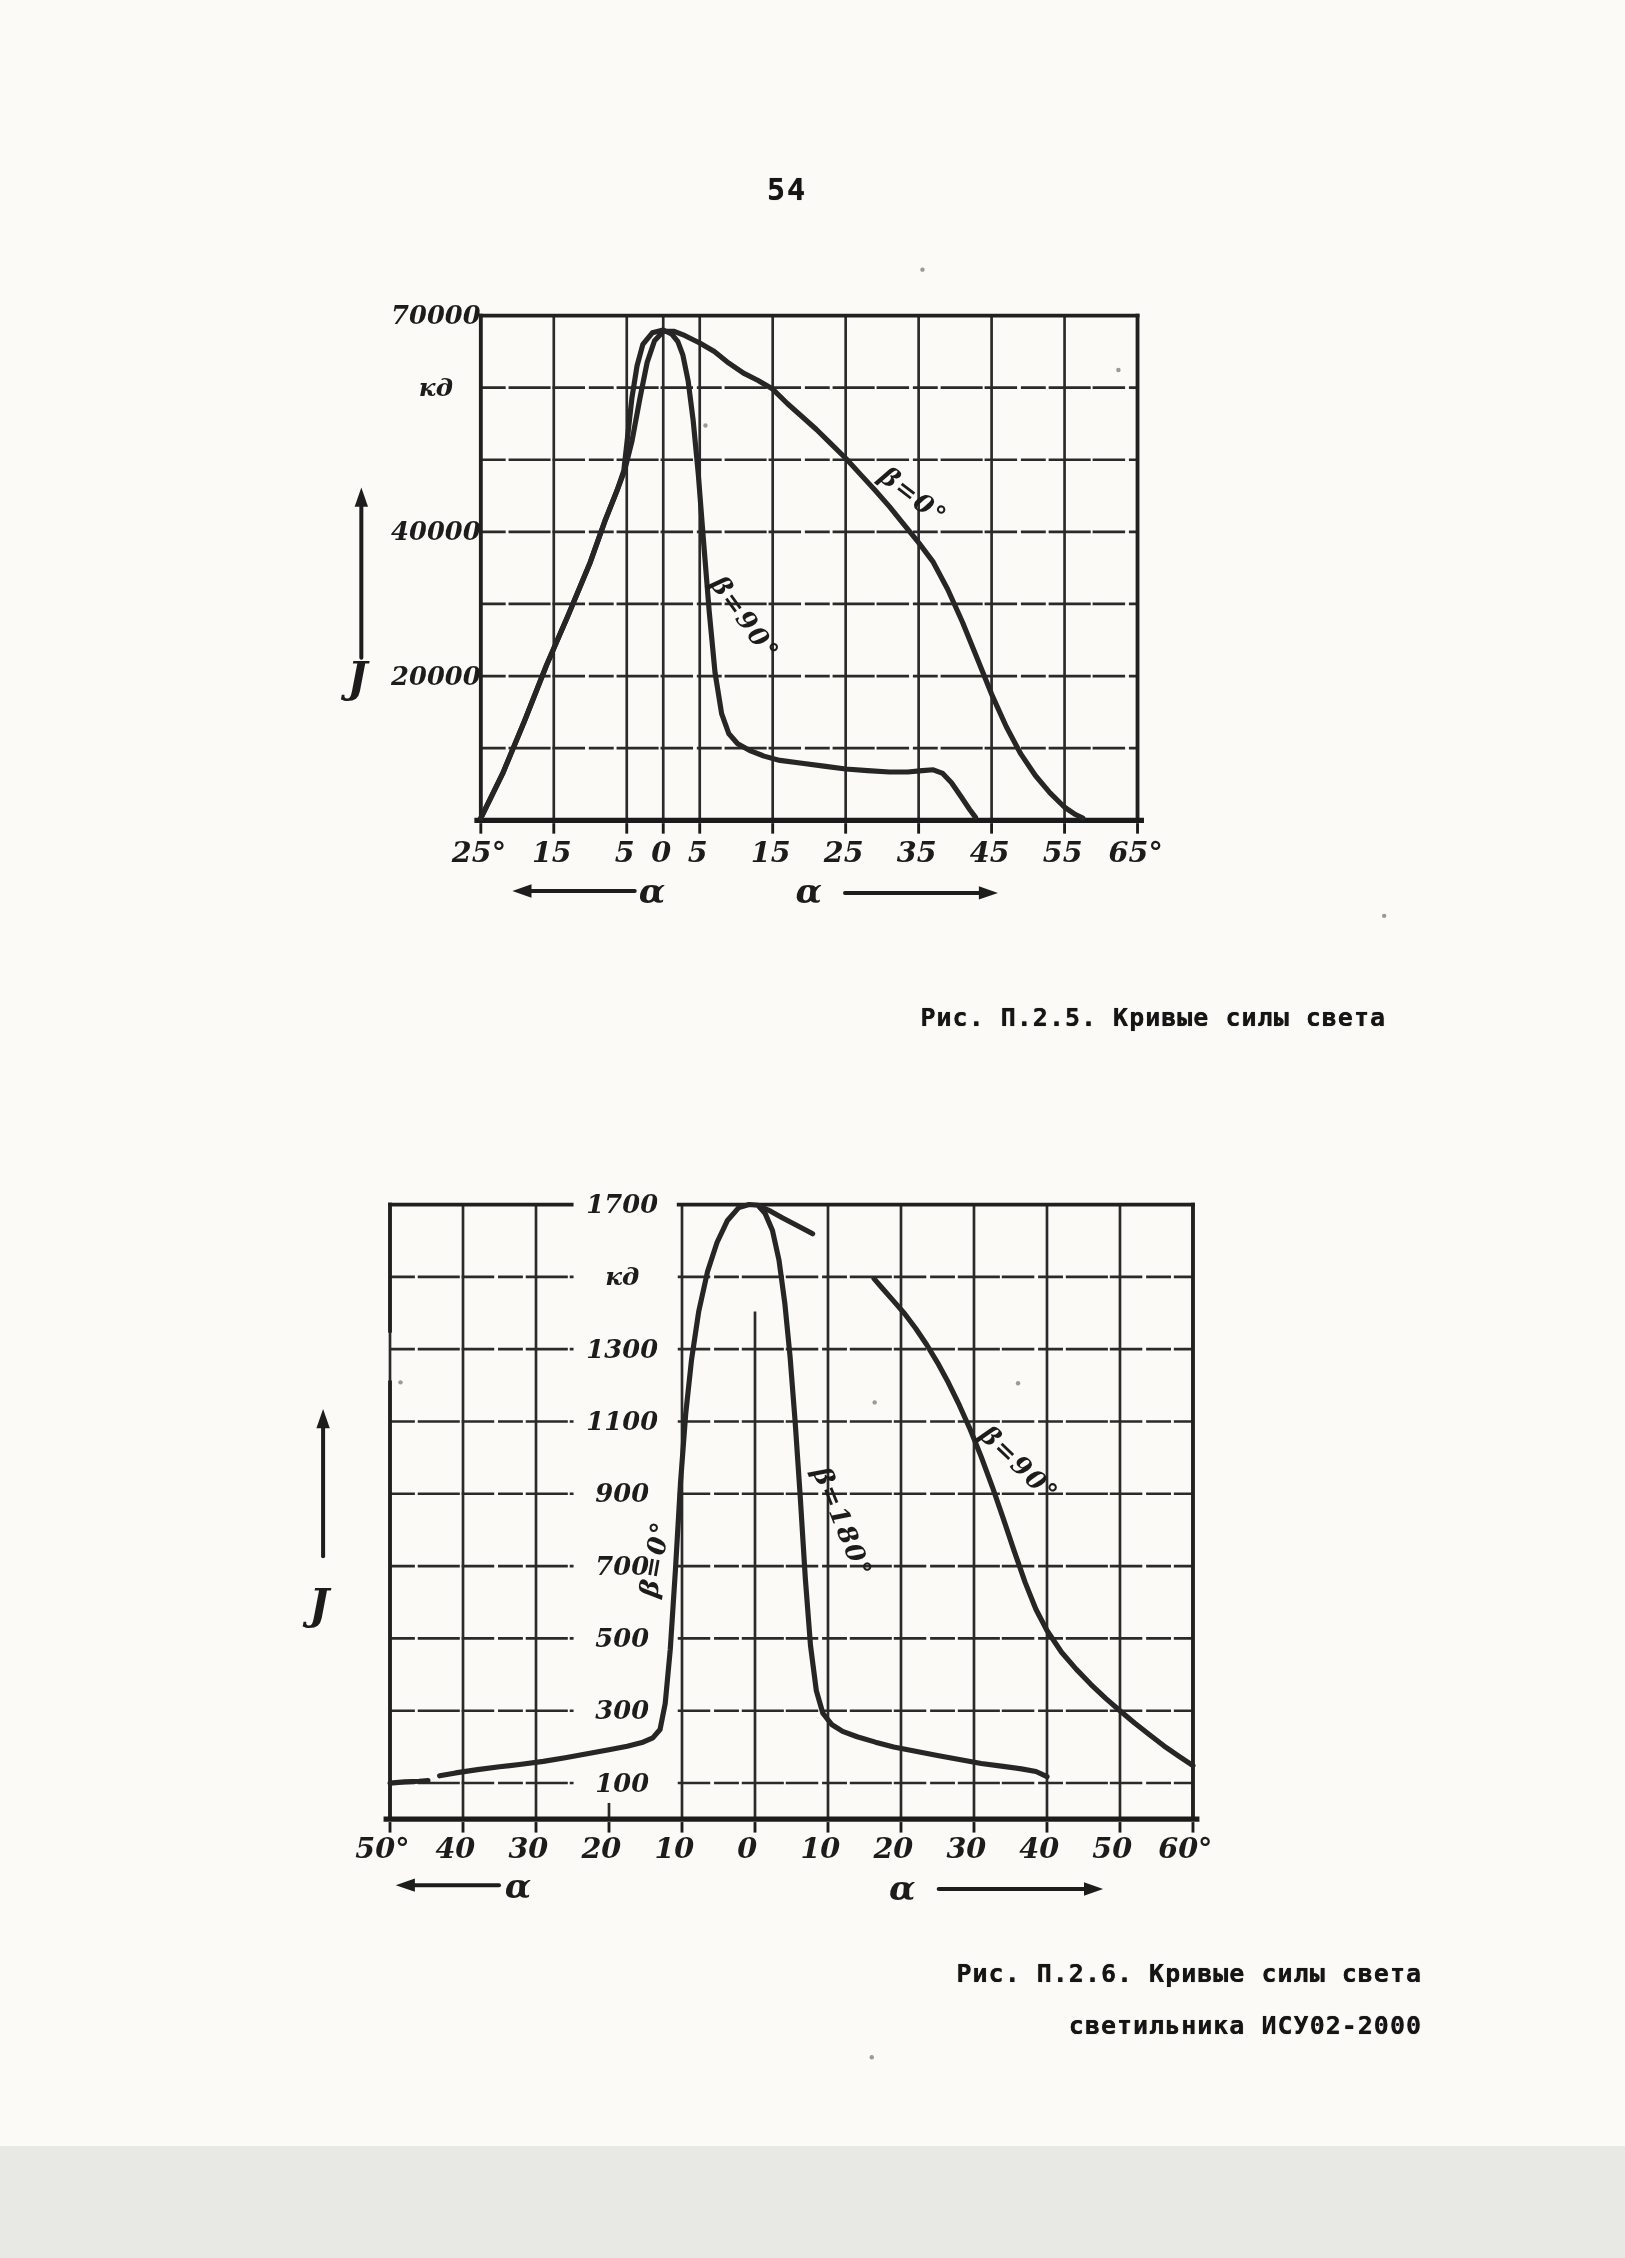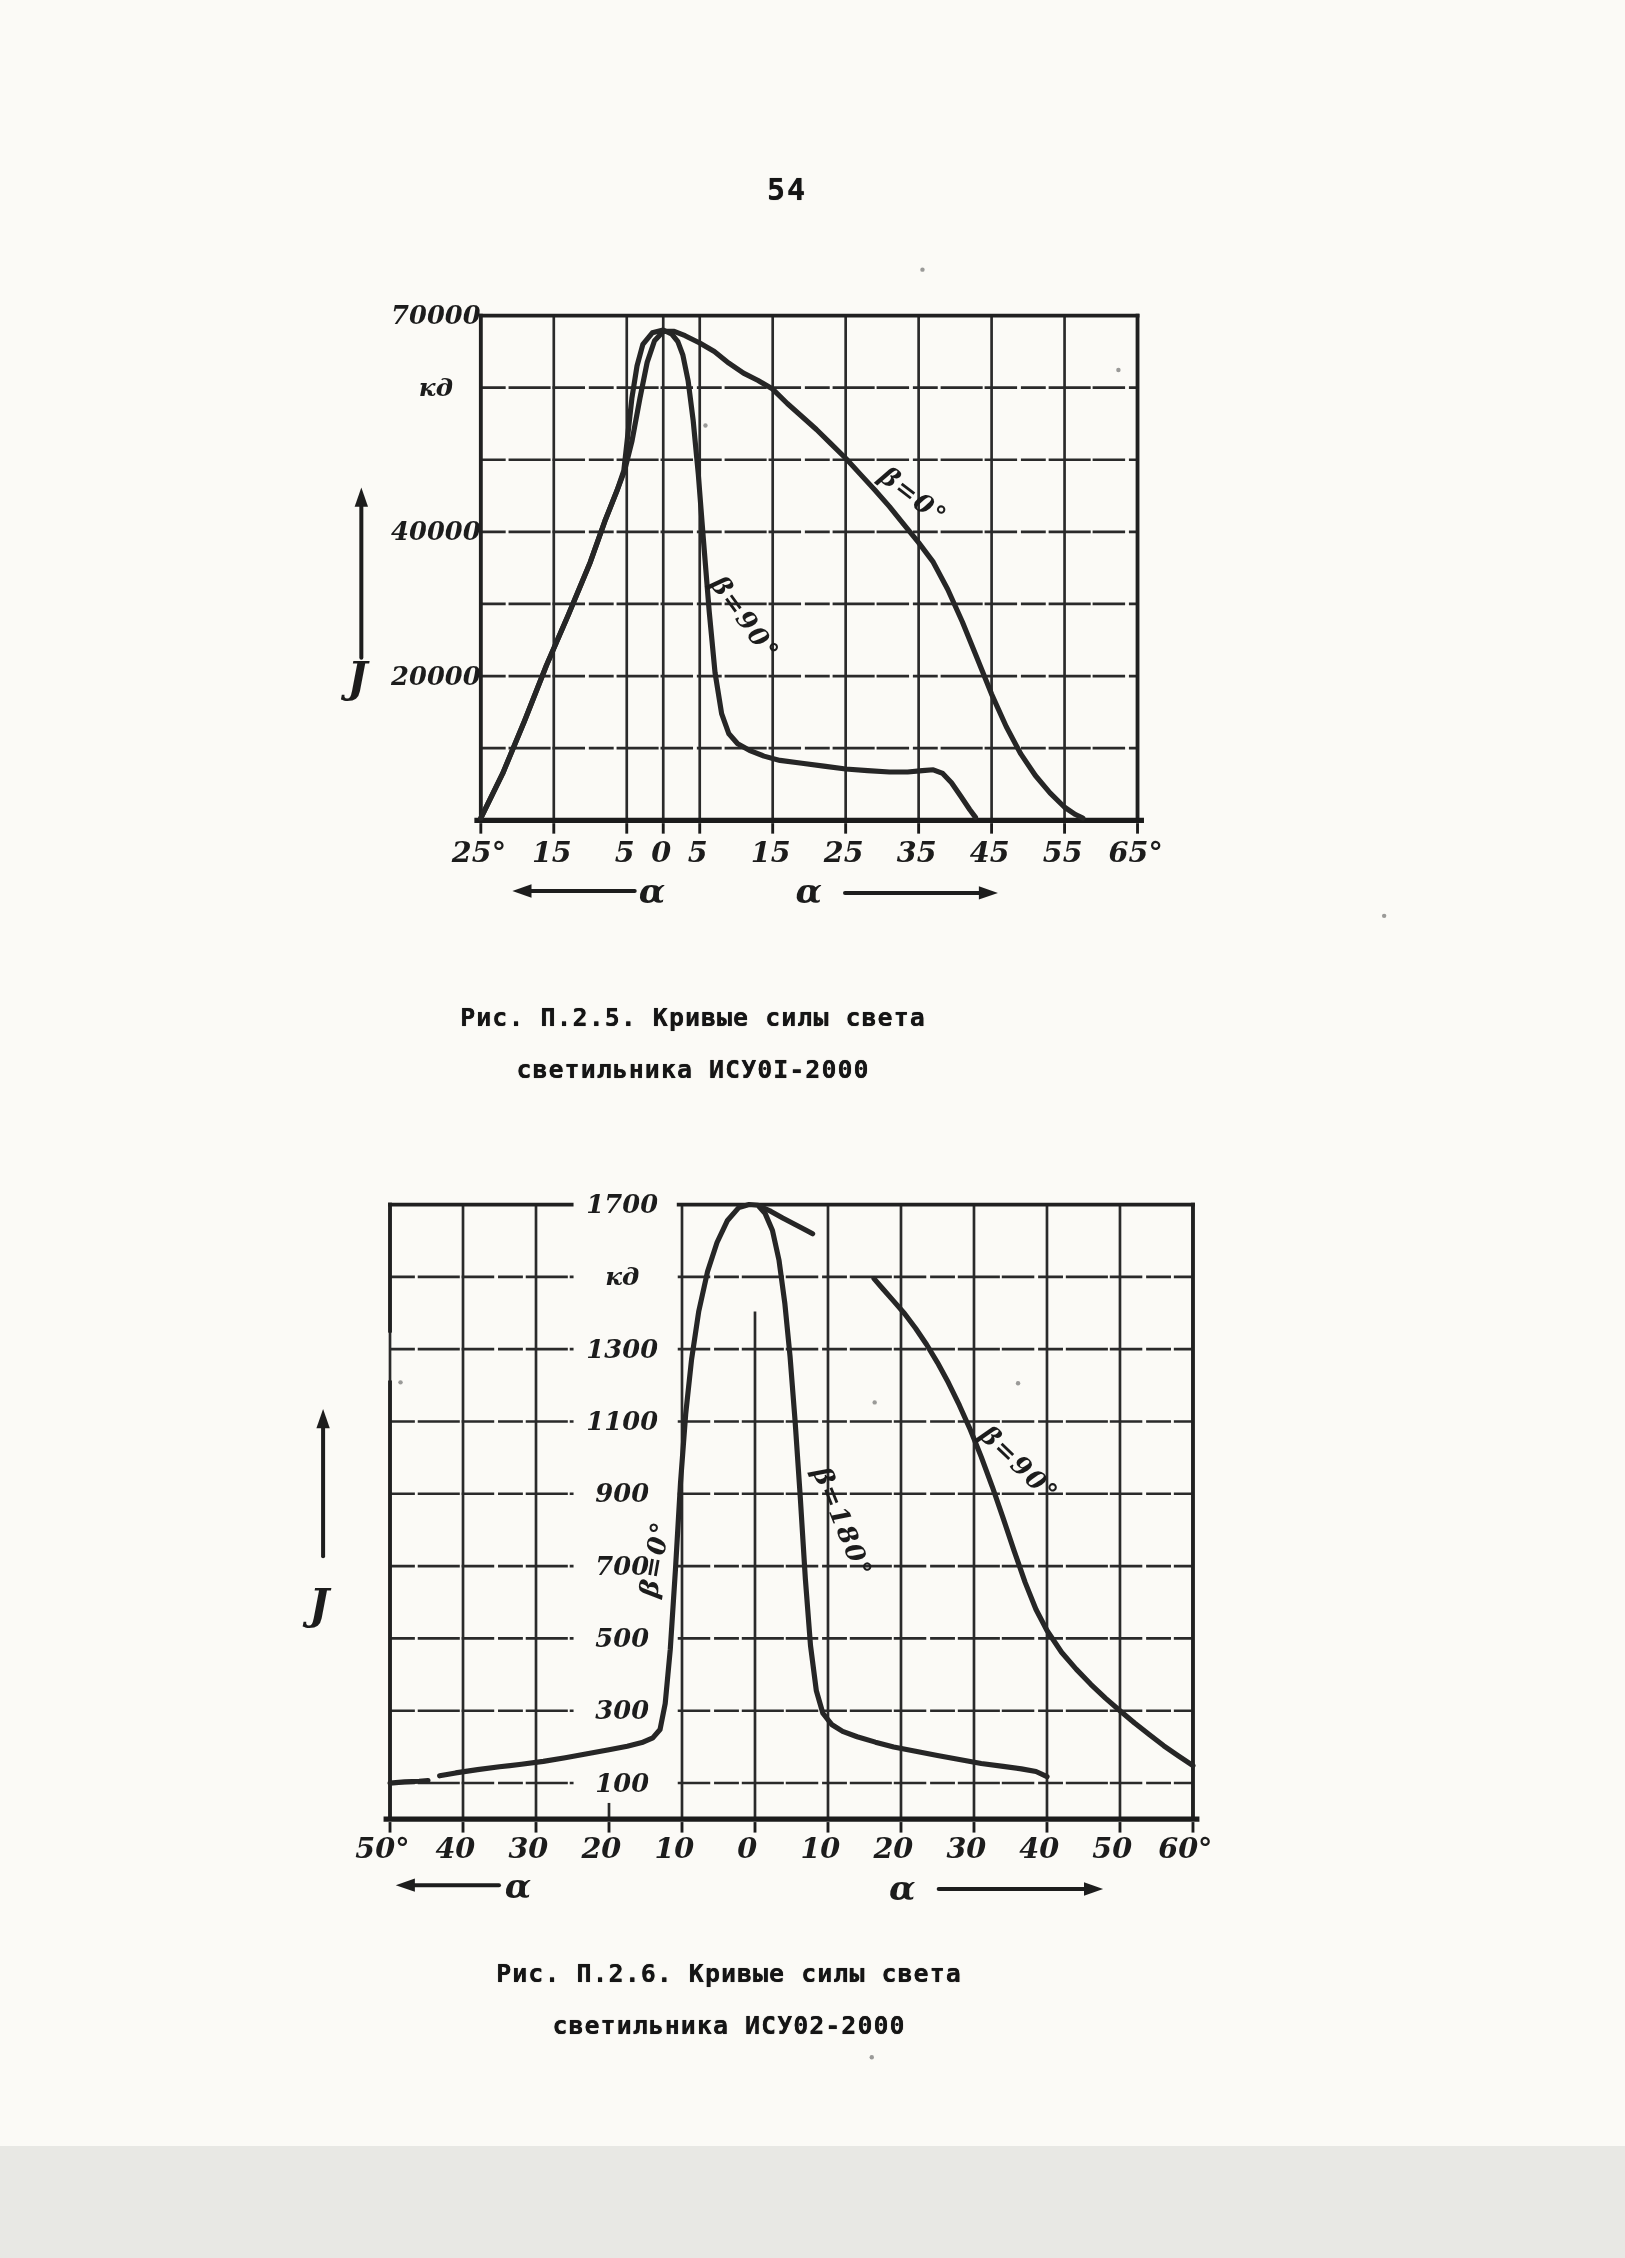--- a/index.html
+++ b/index.html
@@ -15,21 +15,21 @@
   .arr{stroke:#1d1d1d;stroke-width:4.2;stroke-linecap:round;}
   .arrhead{fill:#1d1d1d;stroke:none;}
   .speck{fill:#3a3a3a;opacity:.5;}
   text{fill:#1c1c1c;}
   .num{font-family:"DejaVu Serif",serif;font-style:italic;font-weight:bold;font-size:27px;}
   .xnum{font-family:"DejaVu Serif",serif;font-style:italic;font-weight:bold;font-size:30px;}
   .unit{font-family:"DejaVu Serif",serif;font-style:italic;font-weight:bold;font-size:26px;}
   .beta{font-family:"DejaVu Serif",serif;font-style:italic;font-weight:bold;font-size:27px;letter-spacing:2px;}
   .jlab{font-family:"DejaVu Serif",serif;font-style:italic;font-weight:bold;font-size:44px;}
   .alab{font-family:"DejaVu Serif",serif;font-style:italic;font-weight:bold;font-size:36px;}
-  .caption{position:absolute;left:0;width:1386px;text-align:center;
+  .caption{position:absolute;left:0;width:1386px;text-align:right;
            font-family:"DejaVu Sans Mono",monospace;font-weight:bold;font-size:25px;
            letter-spacing:1px;line-height:52px;color:#151515;text-shadow:0 0 0.7px #222;}
   #figure1-caption{top:992px;}
   #figure2-caption{top:1948px;padding-left:36px;}
   .page-number{position:absolute;left:767px;top:172px;
                font-family:"DejaVu Sans Mono",monospace;font-weight:bold;font-size:30px;
                letter-spacing:1.9px;color:#151515;text-shadow:0 0 0.7px #222;}
 </style>
 </head>
 <body>
@@ -185,21 +185,20 @@
       <circle cx="965" cy="282" r="2.3" class="speck"></circle>
       <circle cx="1065" cy="1447" r="2.3" class="speck"></circle>
       <circle cx="915" cy="1467" r="2.3" class="speck"></circle>
       <circle cx="419" cy="1446" r="2.3" class="speck"></circle>
       <circle cx="912" cy="2152" r="2.3" class="speck"></circle>
       <circle cx="1448" cy="958" r="2.3" class="speck"></circle>
     </svg>
 
   <div class="caption" id="figure1-caption">
     <div>Рис. П.2.5. Кривые силы света</div>
-    <div>светильника ИСУ0I-2000</div>
   </div>
 
   <div class="caption" id="figure2-caption">
     <div>Рис. П.2.6. Кривые силы света</div>
     <div>светильника ИСУ02-2000</div>
   </div>
 
 </div>
 
 

